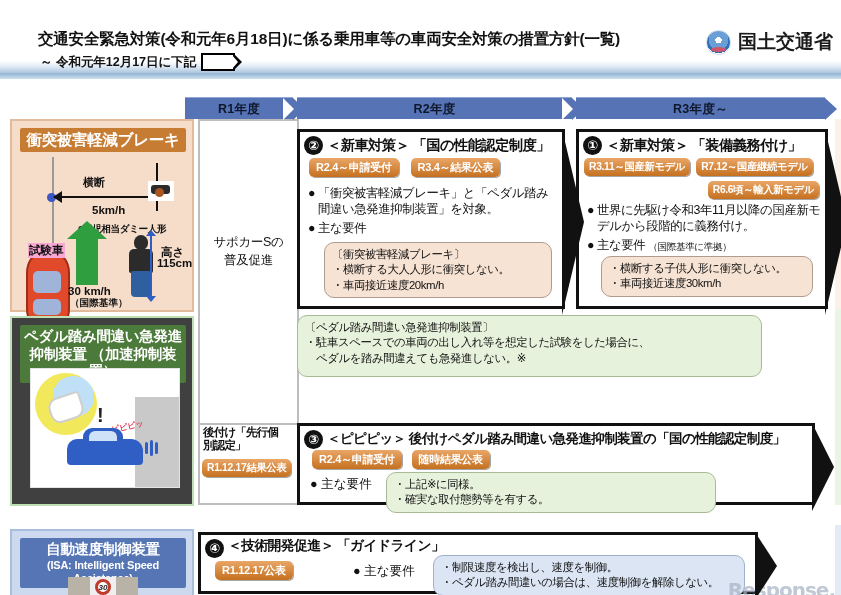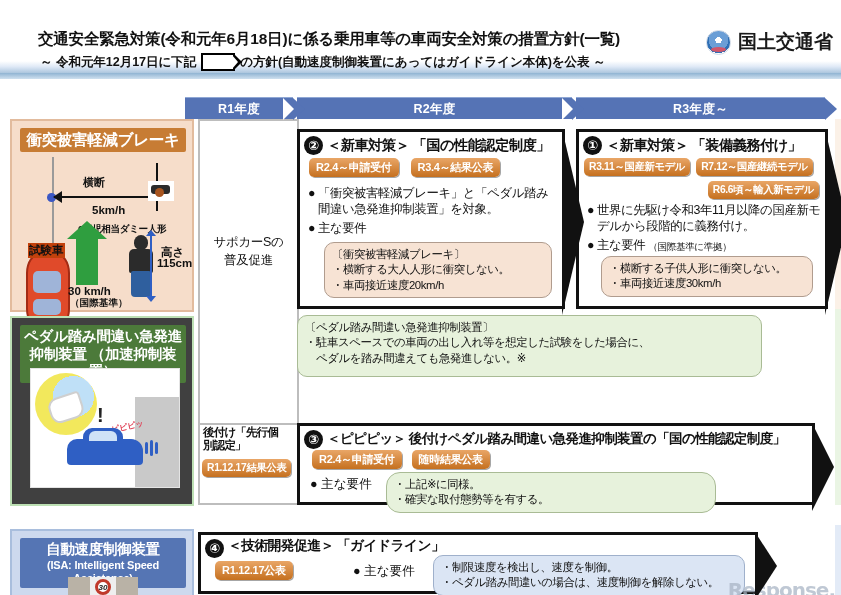--- a/index.html
+++ b/index.html
@@ -26,21 +26,21 @@
     border-top:7px solid transparent;border-bottom:7px solid transparent;border-left:6px solid #fff;}
   .hdr-logo{position:absolute;right:8px;top:6px;display:flex;align-items:center;gap:7px;}
   .hdr-logo-text{font-size:19px;font-weight:700;color:#1a1a1a;letter-spacing:0px;}
   .hdr-rule{position:absolute;left:0;top:50px;width:841px;height:6px;
     background:linear-gradient(180deg,#8fb3d2,#cfe0ef);}
 
   
   .timeline{position:absolute;left:185px;top:74px;width:652px;height:23px;}
   .tl-seg{position:absolute;top:0;height:23px;background:#5573b5;
     display:flex;align-items:center;justify-content:center;
-    color:#ffffff;font-weight:700;font-size:12.5px;letter-spacing:0.3px;
+    color:#0f172a;font-weight:700;font-size:12.5px;letter-spacing:0.3px;
     border-top:1px solid #8fa7d4;border-bottom:1px solid #3d5794;}
   .tl-seg:after{content:"";position:absolute;right:-12px;top:0;width:0;height:0;z-index:3;
     border-top:11.5px solid transparent;border-bottom:11.5px solid transparent;border-left:12px solid #5573b5;}
   .tl-seg .tl-notch{position:absolute;right:-1px;top:0;width:0;height:0;z-index:4;
     border-top:11.5px solid transparent;border-bottom:11.5px solid transparent;border-left:11px solid #ffffff;}
 
   
   .panel{position:absolute;left:6px;top:96px;width:829px;height:480px;background:#ffffff;}
 
   
@@ -61,21 +61,21 @@
   .aeb-art{position:absolute;left:8px;top:36px;width:168px;height:150px;}
   .aeb-vline{position:absolute;left:32px;top:0px;width:1.5px;height:150px;background:#9a9a9a;}
   .aeb-vline2{position:absolute;left:136px;top:6px;width:2px;height:48px;background:#111;}
   .aeb-dot{position:absolute;left:27px;top:36px;width:9px;height:9px;border-radius:50%;background:#3b57c4;}
   .aeb-arrowL{position:absolute;left:34px;top:39px;width:100px;height:2px;background:#111;}
   .aeb-arrowL:before{content:"";position:absolute;left:-1px;top:-5px;width:0;height:0;
     border-top:6px solid transparent;border-bottom:6px solid transparent;border-right:9px solid #111;}
   .t-oudan{position:absolute;left:63px;top:18px;font-size:11px;font-weight:700;color:#111;}
   .t-5kmh{position:absolute;left:72px;top:47px;font-size:11.5px;font-weight:700;color:#111;}
   .t-dummy{position:absolute;left:58px;top:66px;font-size:9.6px;font-weight:700;color:#111;letter-spacing:-0.4px;white-space:nowrap;}
-  .t-shiken{position:absolute;left:8px;top:86px;font-size:11.5px;font-weight:700;color:#111;background:#c2410c;padding:0 1px;}
+  .t-shiken{position:absolute;left:8px;top:86px;font-size:11.5px;font-weight:700;color:#111;background:#f9a8d4;padding:0 1px;}
   .t-30kmh{position:absolute;left:48px;top:128px;font-size:11.5px;font-weight:700;color:#111;white-space:nowrap;}
   .t-kokusai{position:absolute;left:50px;top:140px;font-size:9.6px;font-weight:700;color:#111;white-space:nowrap;}
   .t-takasa{position:absolute;left:141px;top:88px;font-size:11.5px;font-weight:700;color:#111;}
   .t-115{position:absolute;left:137px;top:100px;font-size:11.5px;font-weight:700;color:#111;}
   .green-arrow{position:absolute;left:56px;top:80px;width:22px;height:48px;background:#2f9e3f;}
   .green-arrow:before{content:"";position:absolute;left:-9px;top:-16px;width:0;height:0;
     border-left:20px solid transparent;border-right:20px solid transparent;border-bottom:18px solid #2f9e3f;}
   .car-red{position:absolute;left:6px;top:96px;width:40px;height:72px;background:#e04a2a;
     border-radius:14px/20px;border:2px solid #a32b14;}
   .car-red i{position:absolute;left:5px;top:16px;width:28px;height:22px;background:#9fb4d8;border-radius:5px;display:block;}
@@ -197,21 +197,20 @@
 </head>
 <body>
 
 <div id="root">
 
   <div class="header">
     <div class="hdr-line1">交通安全緊急対策(令和元年6月18日)に係る乗用車等の車両安全対策の措置方針(一覧)</div>
     <div class="hdr-line2">
       <span>～ 令和元年12月17日に下記</span>
       <span class="tagbox"></span>
-      <span>の方針(自動速度制御装置にあってはガイドライン本体)を公表 ～</span>
     </div>
     <div class="hdr-logo">
       <span class="ministry-mark"></span>
       <span class="hdr-logo-text">国土交通省</span>
     </div>
     <div class="hdr-rule"></div>
   </div>
 
   <div class="timeline">
     <div class="tl-seg" style="left:0;width:108px;">
@@ -377,21 +376,21 @@
     </div>
 
     <div class="box box3">
       <div class="numbadge">③</div>
       <div class="boxhead" style="font-size:13.5px;">＜ピピピッ＞ 後付けペダル踏み間違い急発進抑制装置の「国の性能認定制度」</div>
       <div style="position:absolute;left:12px;top:24px;display:flex;gap:10px;">
         <span class="pill sm">R2.4～申請受付</span>
         <span class="pill sm">随時結果公表</span>
       </div>
       <div style="position:absolute;left:10px;top:50px;font-size:12.6px;font-weight:400;color:#111;">● 主な要件</div>
-      <div class="subbox green" style="left:86px;top:46px;width:330px;border-radius:14px;">
+      <div class="subbox green" style="left:86px;top:46px;width:330px;">
         <div>・上記※に同様。</div>
         <div>・確実な取付態勢等を有する。</div>
       </div>
     </div>
 
     <div class="box box4">
       <div class="numbadge">④</div>
       <div class="boxhead" style="top:2px;font-size:13.8px;">＜技術開発促進＞ 「ガイドライン」</div>
       <div style="position:absolute;left:14px;top:25px;">
         <span class="pill sm">R1.12.17公表</span>

